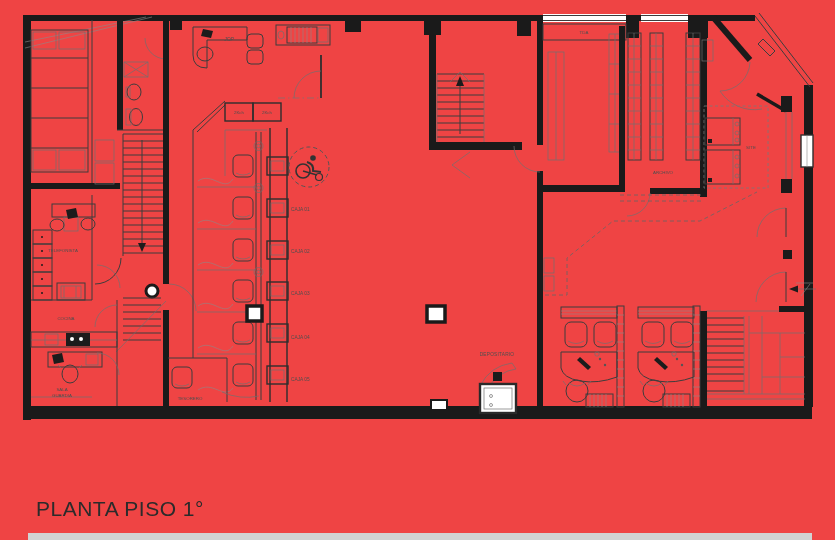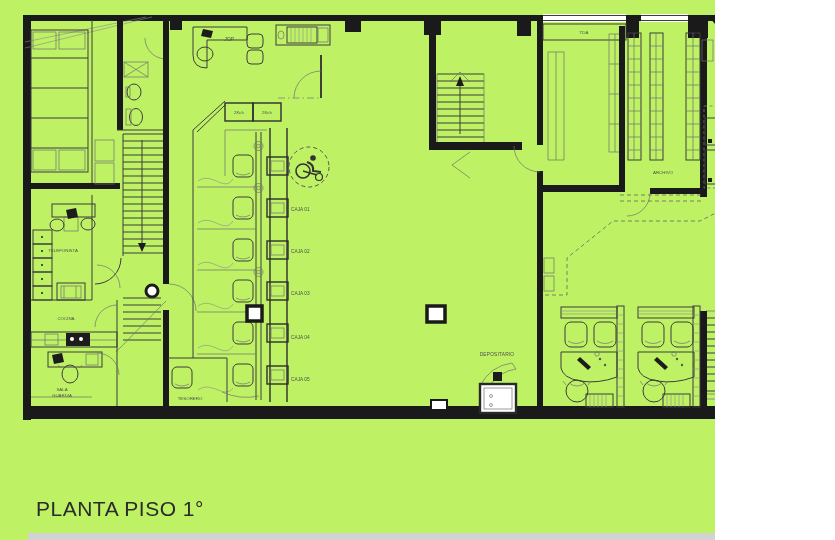--- a/index.html
+++ b/index.html
@@ -1,16 +1,16 @@
 <!DOCTYPE html>
 <html><head>
 <meta charset="utf-8">
 <style>
   html,body{margin:0;padding:0;background:#ffffff;}
-  .canvas{position:relative;width:715px;height:540px;background:#bef264;overflow:hidden;
+  .canvas{position:relative;width:835px;height:540px;background:#ef4444;overflow:hidden;
           font-family:"Liberation Sans",sans-serif;}
   svg{position:absolute;left:0;top:0;}
   
   .ln{fill:none;stroke:#3d3d3d;stroke-width:1;}
   .ln2{fill:none;stroke:#2e2e2e;stroke-width:1.4;}
   .th{fill:none;stroke:#707070;stroke-width:.7;}
   .th2{fill:none;stroke:#8a8a8a;stroke-width:.6;}
   .fw{fill:#1a1a1a;stroke:none;}
   .wh{fill:#ffffff;}
   .dsh{fill:none;stroke:#666;stroke-width:.8;stroke-dasharray:4 3;}

